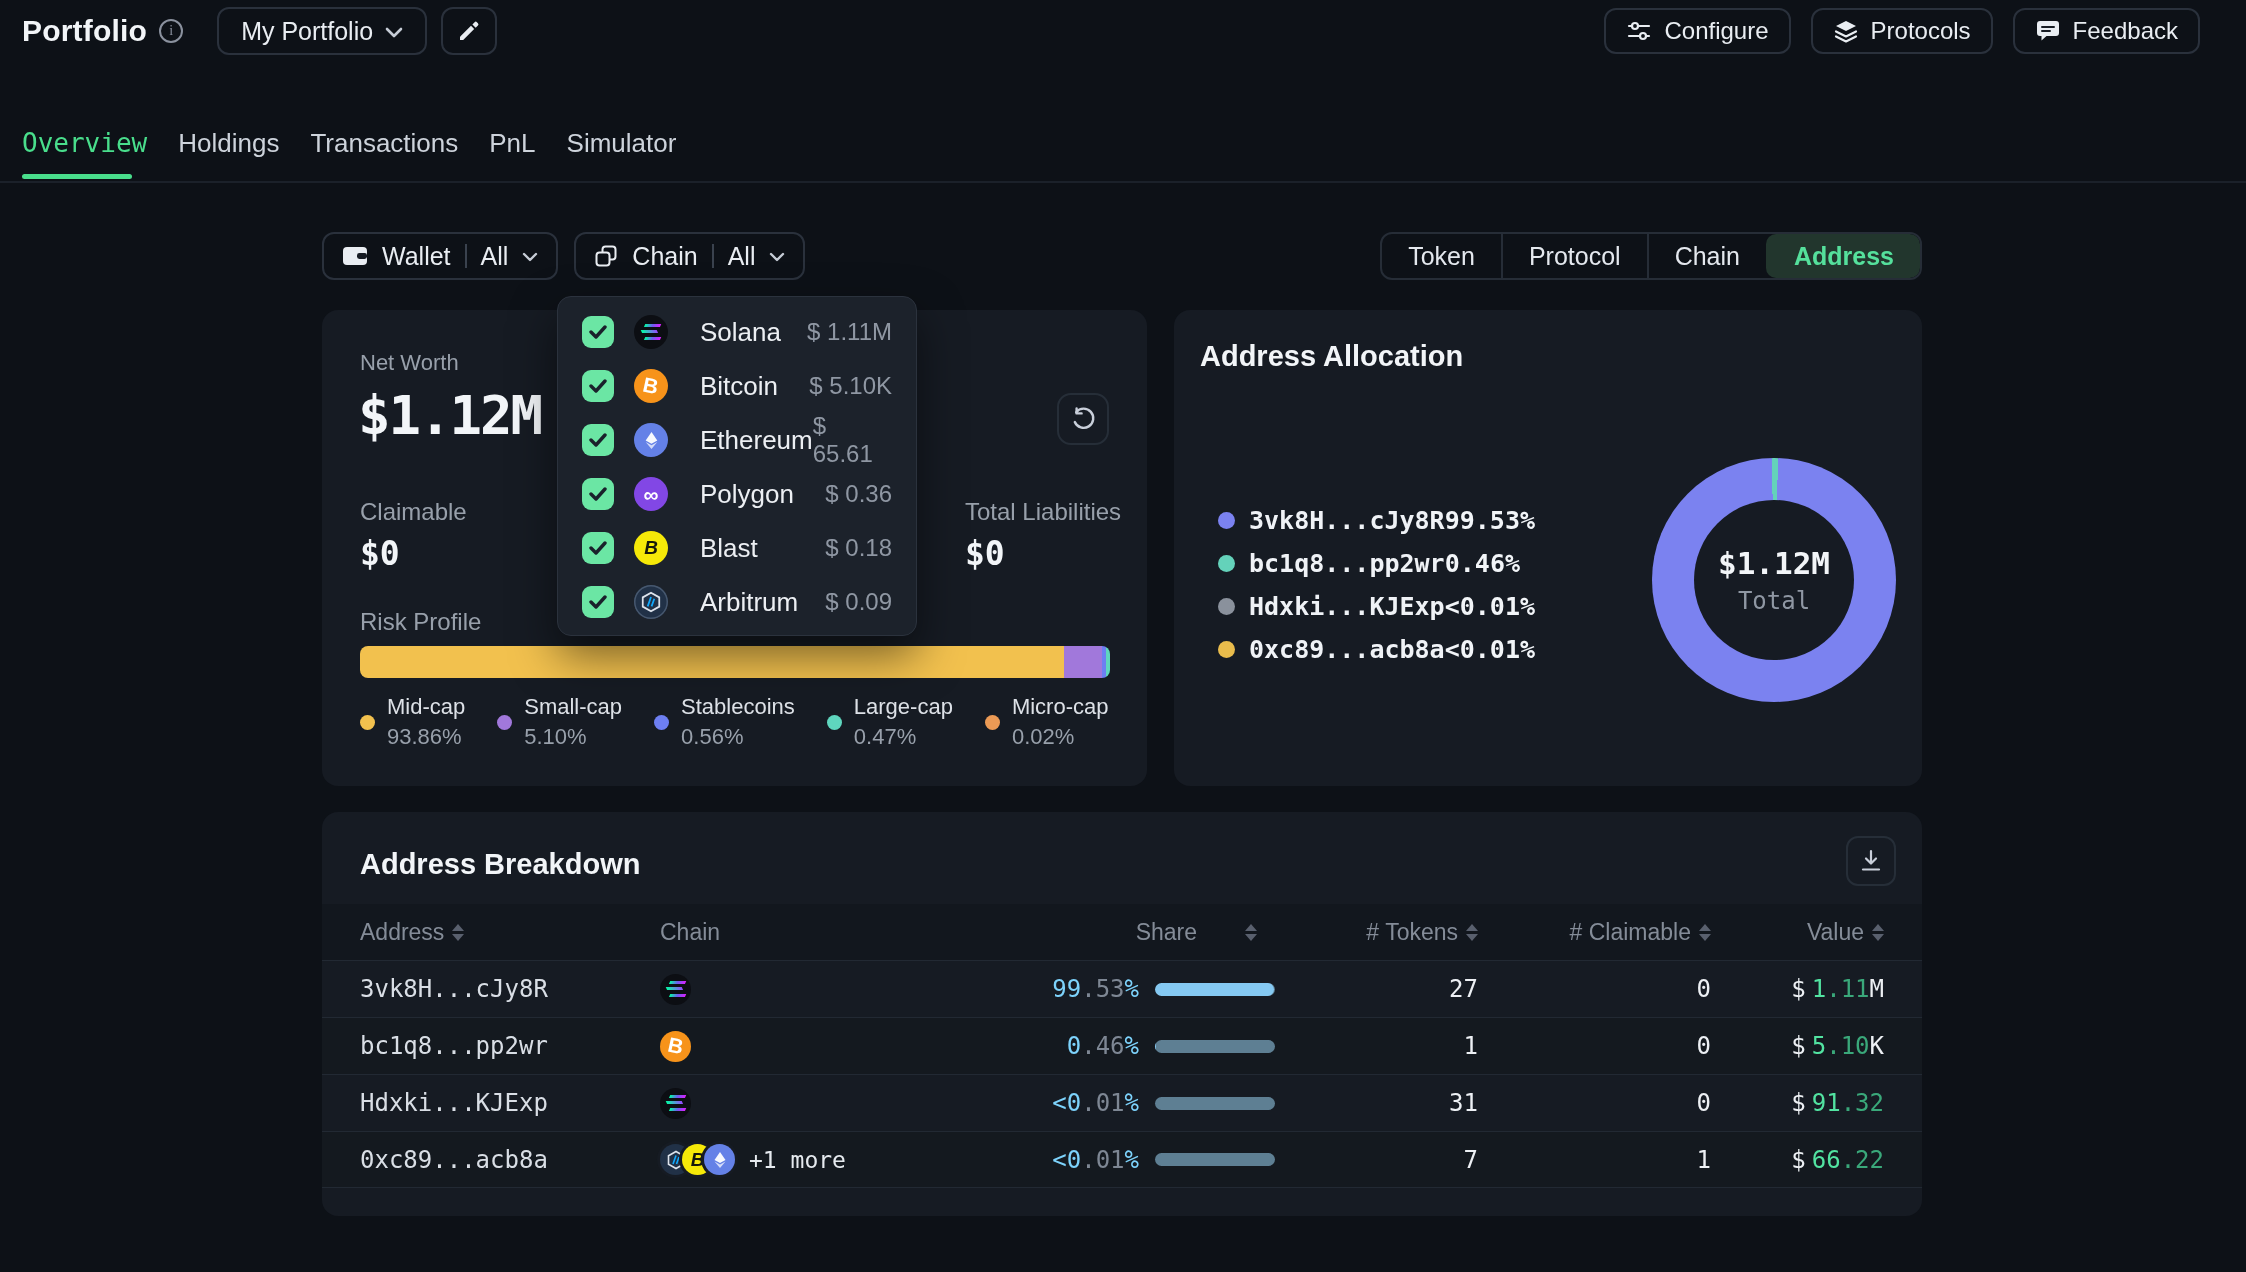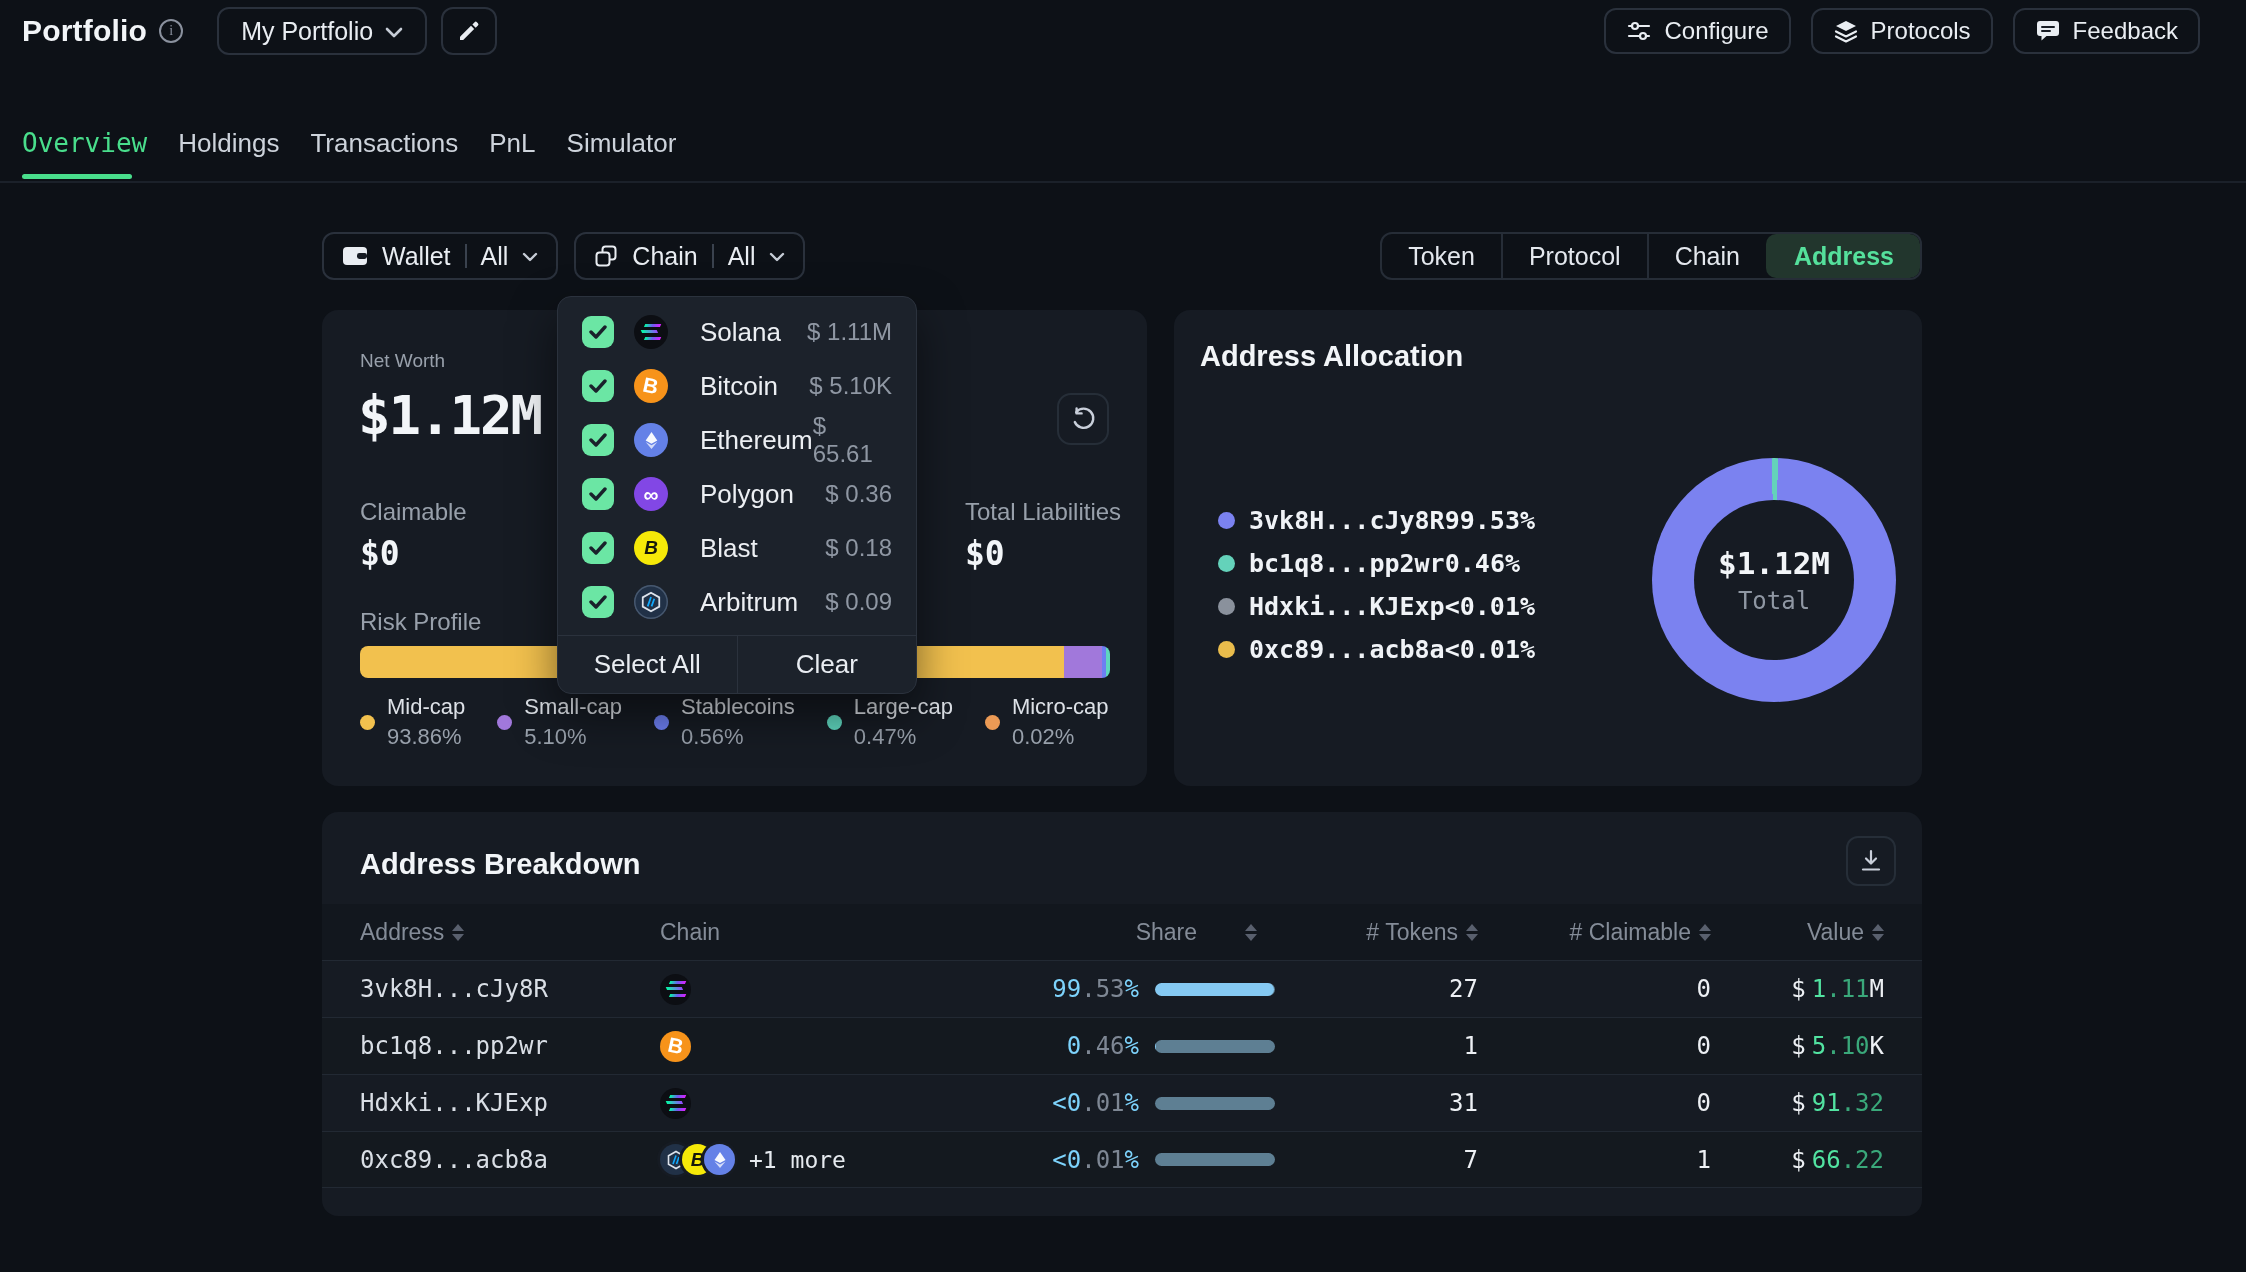--- a/index.html
+++ b/index.html
@@ -48,21 +48,21 @@
   .seg:first-child { border-left:none; }
   .seg.active { background:#22362D; color:#55E09C; font-weight:bold; border-radius:10px; border-left-color:transparent; }
 
   
   .card { position:absolute; background:#161B23; border-radius:16px; }
   #card-networth { left:322px; top:310px; width:825px; height:476px; }
   #card-allocation { left:1174px; top:310px; width:748px; height:476px; }
   #card-breakdown { left:322px; top:812px; width:1600px; height:404px; }
 
   .muted { color:#98A0AB; }
-  .nw-label { position:absolute; left:38px; top:40px; font-size:19px; }
+  .nw-label { position:absolute; left:38px; top:40px; font-size:22px; }
   .nw-value { position:absolute; left:36px; top:74px; font-size:54px; font-weight:bold; letter-spacing:-2px; }
   .claim-label { position:absolute; left:38px; top:188px; font-size:24px; }
   .claim-value { position:absolute; left:38px; top:224px; font-size:33px; font-weight:bold; }
   .liab-label { position:absolute; left:643px; top:188px; font-size:24px; }
   .liab-value { position:absolute; left:643px; top:224px; font-size:33px; font-weight:bold; }
   .refresh-btn { position:absolute; left:735px; top:83px; width:52px; height:52px;
     border:2px solid #262E38; border-radius:14px; display:flex; align-items:center; justify-content:center; cursor:pointer; }
   .risk-label { position:absolute; left:38px; top:298px; font-size:24px; }
   .risk-bar { position:absolute; left:38px; top:336px; width:750px; height:32px; border-radius:8px;
     overflow:hidden; display:flex; }
@@ -586,17 +586,13 @@
       <span class="coin coin-arb">
         <svg width="22" height="22" viewBox="0 0 20 20">
             <polygon points="10,1.5 17.5,5.8 17.5,14.2 10,18.5 2.5,14.2 2.5,5.8" fill="none" stroke="#DDE3EC" stroke-width="1.6"></polygon>
             <path d="M7 14 L10 5.5 M10.5 14 L13 7" stroke="#12AAFF" stroke-width="1.6" fill="none"></path>
           </svg>
       </span>
       <span class="dd-name">Arbitrum</span>
       <span class="dd-val">$ 0.09</span>
     </div>
   </div>
-  <div class="dd-footer">
-    <div class="dd-foot-btn">Select All</div>
-    <div class="dd-foot-btn">Clear</div>
-  </div>
 </div>
 
 </body></html>

